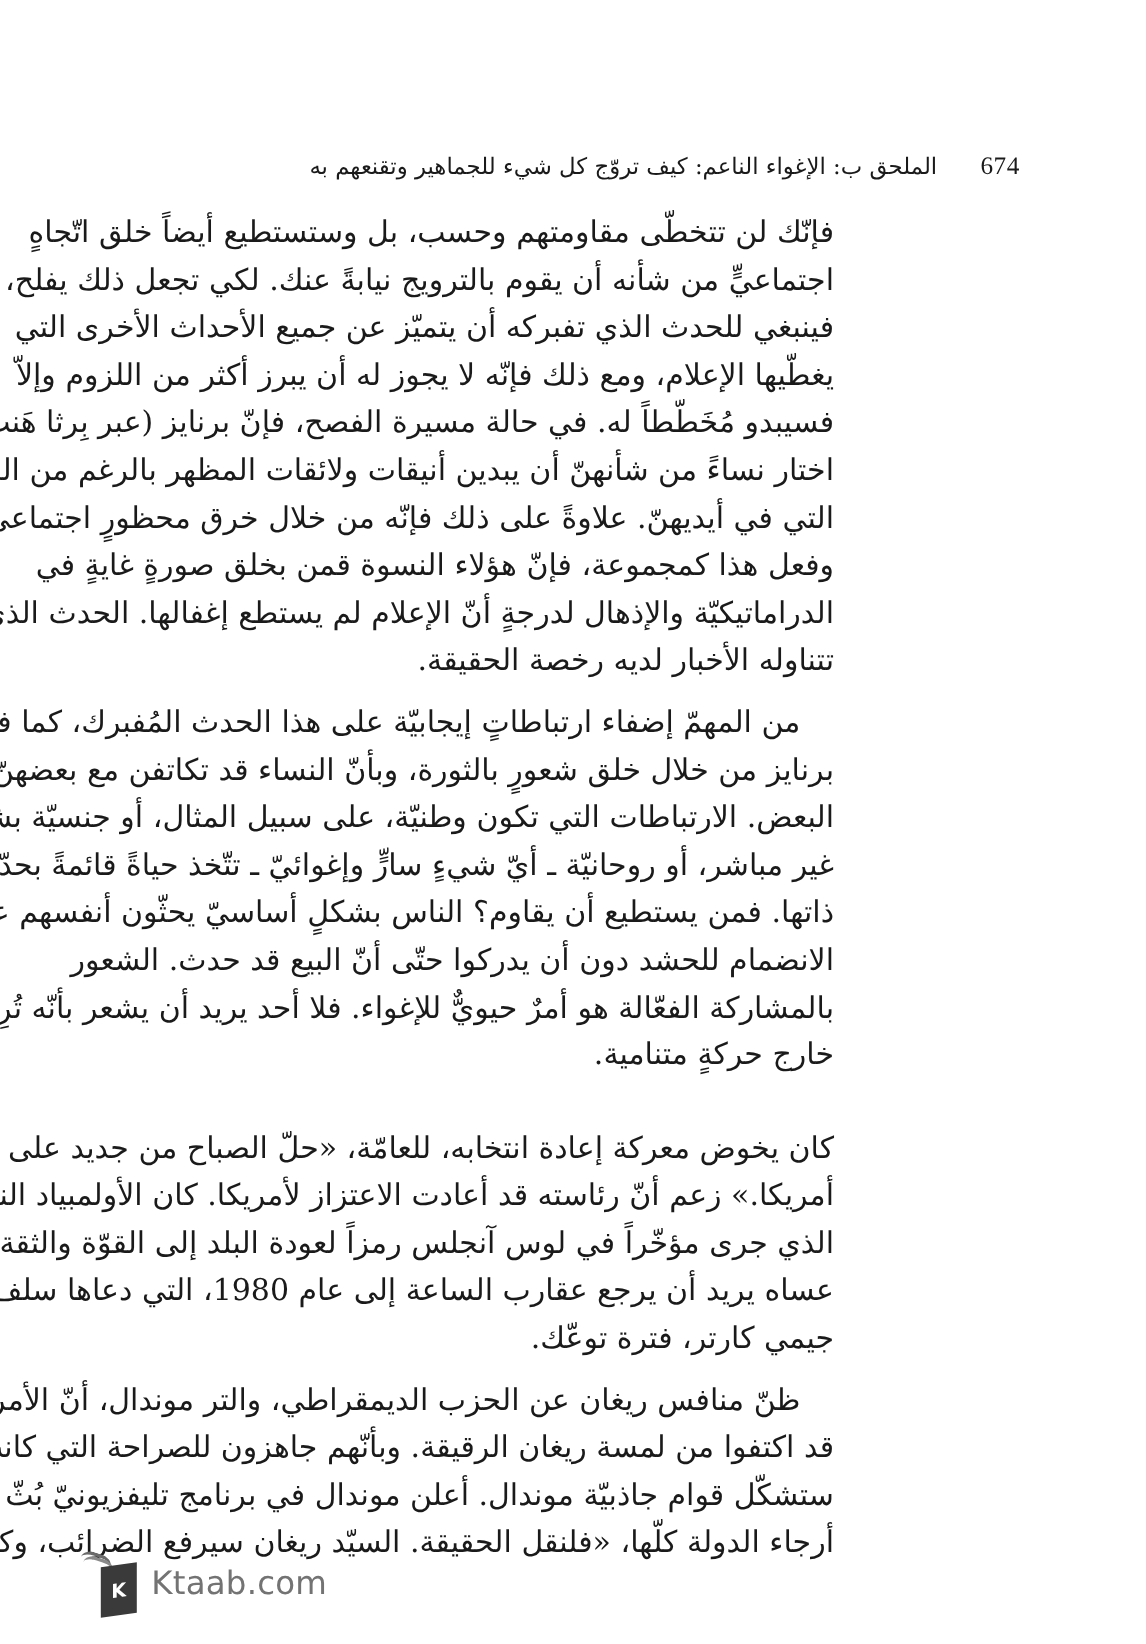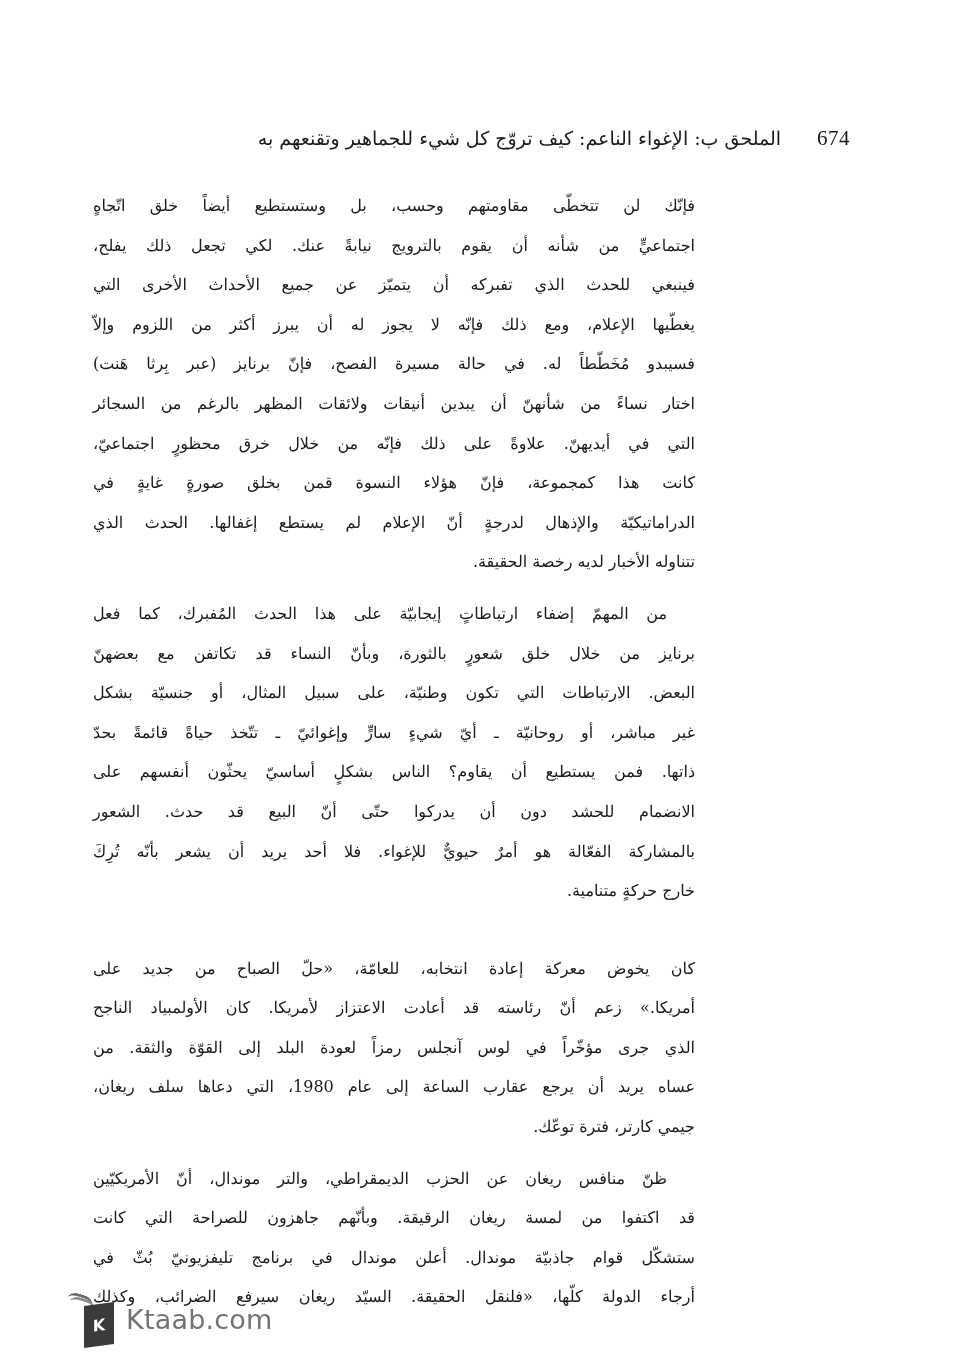--- a/index.html
+++ b/index.html
@@ -39,24 +39,24 @@
       background: #1a1a1a;
       display: inline-block;
       margin: 0 4px;
     }
     .running-title {
       white-space: nowrap;
     }
     .body-text {
       position: absolute;
       left: 93px;
-      top: 186px;
+      top: 174px;
       width: 602px;
       direction: rtl;
-      font-size: 16px;
+      font-size: 25px;
       line-height: 39.6px;
     }
     .para {
       margin: 0;
       text-align: justify;
       text-align-last: right;
     }
     .para.gap-small {
       margin-top: 12px;
     }
@@ -142,21 +142,21 @@
 <main class="body-text">
 
   <p class="para">
     <span class="line">فإنّك لن تتخطّى مقاومتهم وحسب، بل وستستطيع أيضاً خلق اتّجاهٍ</span>
     <span class="line">اجتماعيٍّ من شأنه أن يقوم بالترويج نيابةً عنك. لكي تجعل ذلك يفلح،</span>
     <span class="line">فينبغي للحدث الذي تفبركه أن يتميّز عن جميع الأحداث الأخرى التي</span>
     <span class="line">يغطّيها الإعلام، ومع ذلك فإنّه لا يجوز له أن يبرز أكثر من اللزوم وإلاّ</span>
     <span class="line">فسيبدو مُخَطّطاً له. في حالة مسيرة الفصح، فإنّ برنايز (عبر بِرثا هَنت)</span>
     <span class="line">اختار نساءً من شأنهنّ أن يبدين أنيقات ولائقات المظهر بالرغم من السجائر</span>
     <span class="line">التي في أيديهنّ. علاوةً على ذلك فإنّه من خلال خرق محظورٍ اجتماعيّ،</span>
-    <span class="line">كانت هذا كمجموعة، فإنّ هؤلاء النسوة قمن بخلق صورةٍ غايةٍ في</span>
+    <span class="line">وفعل هذا كمجموعة، فإنّ هؤلاء النسوة قمن بخلق صورةٍ غايةٍ في</span>
     <span class="line">الدراماتيكيّة والإذهال لدرجةٍ أنّ الإعلام لم يستطع إغفالها. الحدث الذي</span>
     <span class="line last">تتناوله الأخبار لديه رخصة الحقيقة.</span>
   </p>
 
   <p class="para gap-small">
     <span class="line first-indent">من المهمّ إضفاء ارتباطاتٍ إيجابيّة على هذا الحدث المُفبرك، كما فعل</span>
     <span class="line">برنايز من خلال خلق شعورٍ بالثورة، وبأنّ النساء قد تكاتفن مع بعضهنّ</span>
     <span class="line">البعض. الارتباطات التي تكون وطنيّة، على سبيل المثال، أو جنسيّة بشكل</span>
     <span class="line">غير مباشر، أو روحانيّة ـ أيّ شيءٍ سارٍّ وإغوائيّ ـ تتّخذ حياةً قائمةً بحدّ</span>
     <span class="line">ذاتها. فمن يستطيع أن يقاوم؟ الناس بشكلٍ أساسيّ يحثّون أنفسهم على</span>

